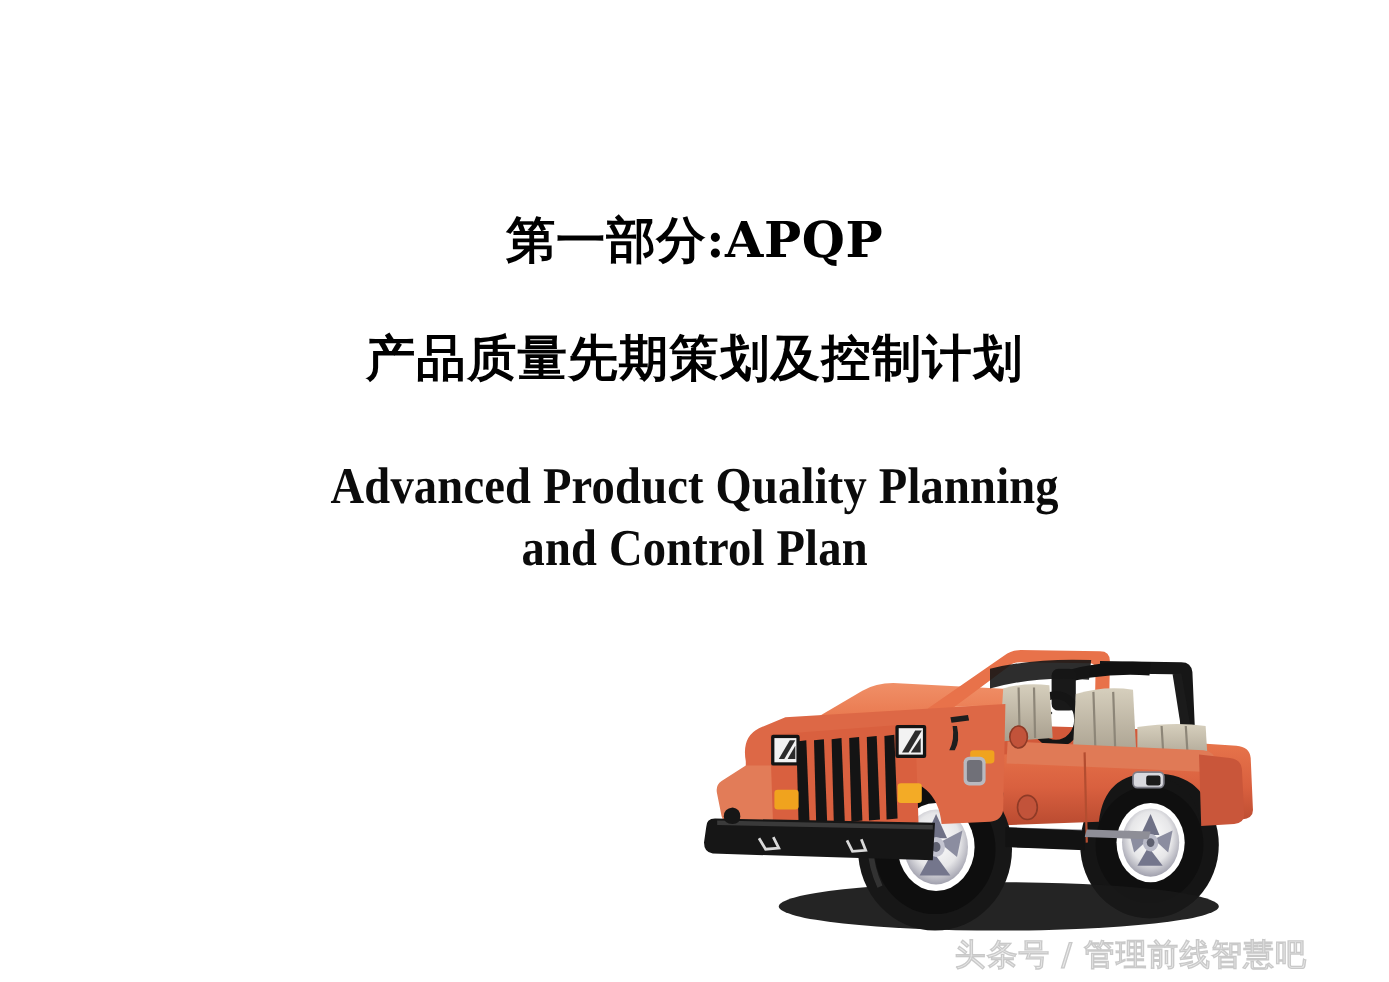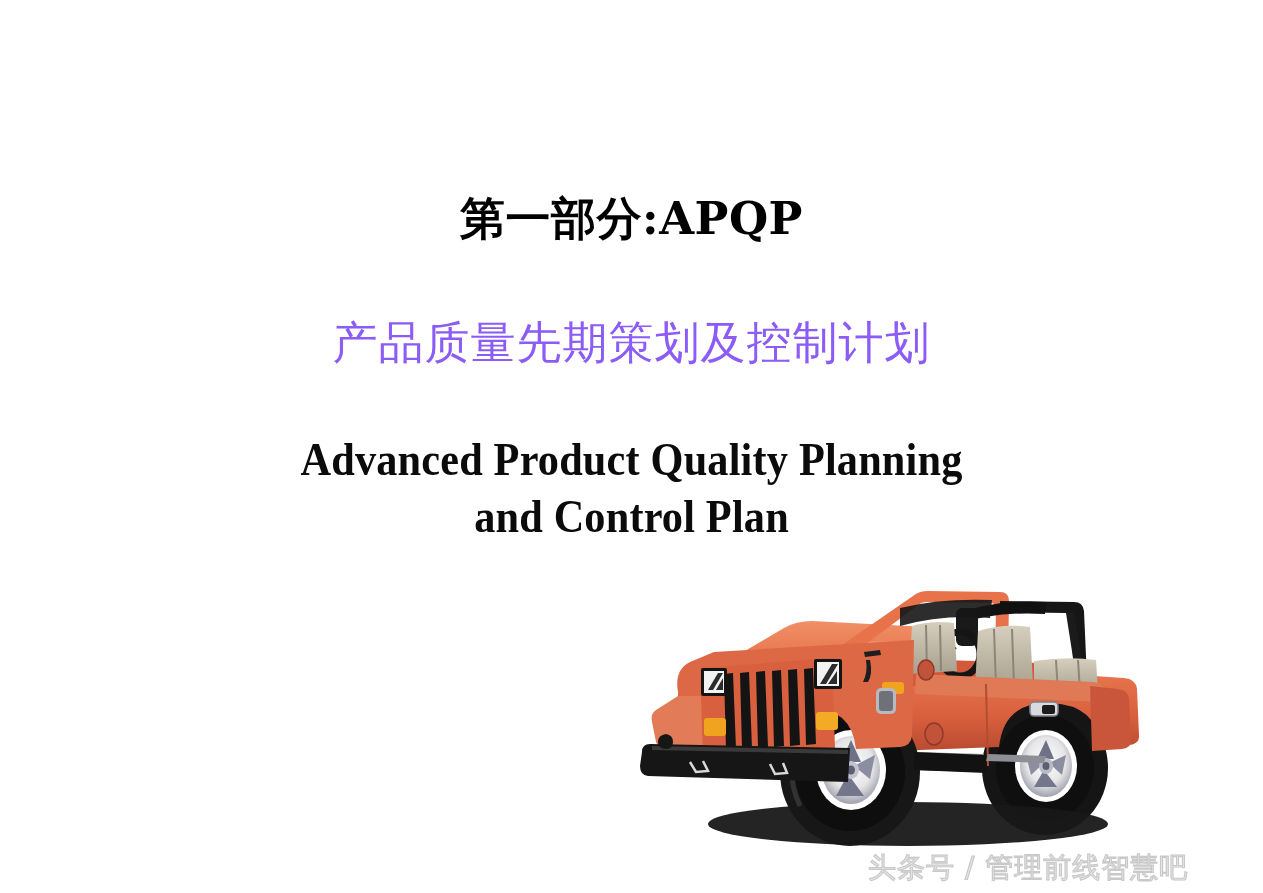--- a/index.html
+++ b/index.html
@@ -30,29 +30,29 @@
     user-select: none;
   }
 
   .title-cn-1 {
     font-family: "DejaVu Serif", "Liberation Serif", serif;
     font-size: 45px;
     font-weight: bold;
     color: #000000;
     letter-spacing: 0.5px;
     line-height: 1.0;
-    margin-bottom: 79px;
+    margin-bottom: 62px;
     white-space: nowrap;
   }
 
   .title-cn-2 {
     font-family: "DejaVu Serif", "Liberation Serif", serif;
     font-size: 45px;
-    font-weight: normal;
-    color: #8b5cf6;
+    font-weight: bold;
+    color: #000000;
     letter-spacing: 1px;
     line-height: 1.0;
     margin-bottom: 66px;
     white-space: nowrap;
     margin-top: 12px;
   }
 
   .title-en {
     font-family: "Liberation Serif", "DejaVu Serif", serif;
     font-size: 47px;

